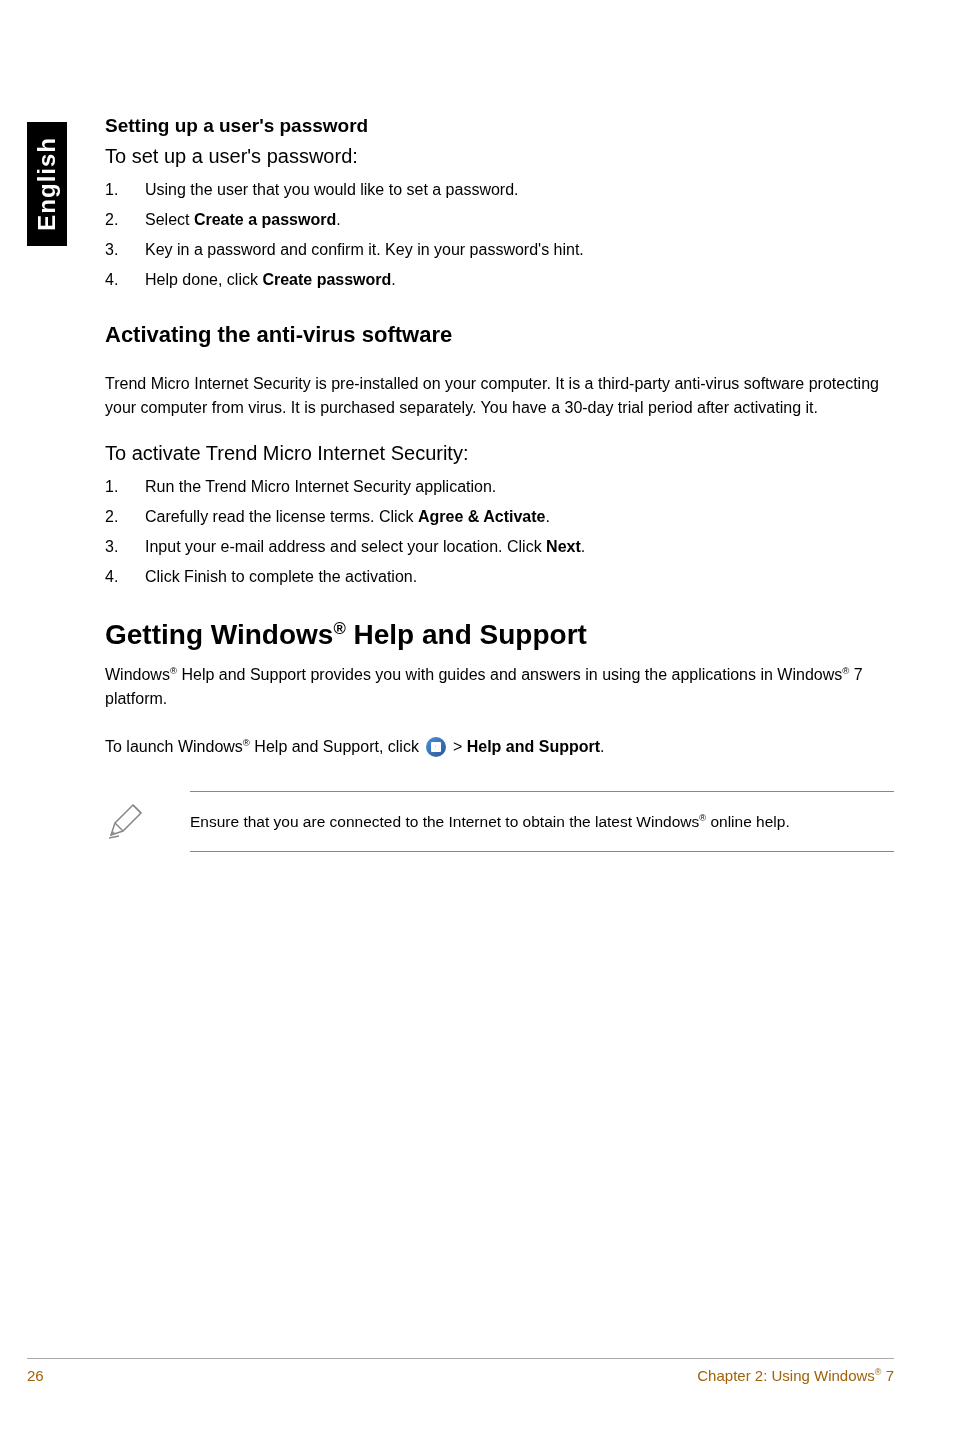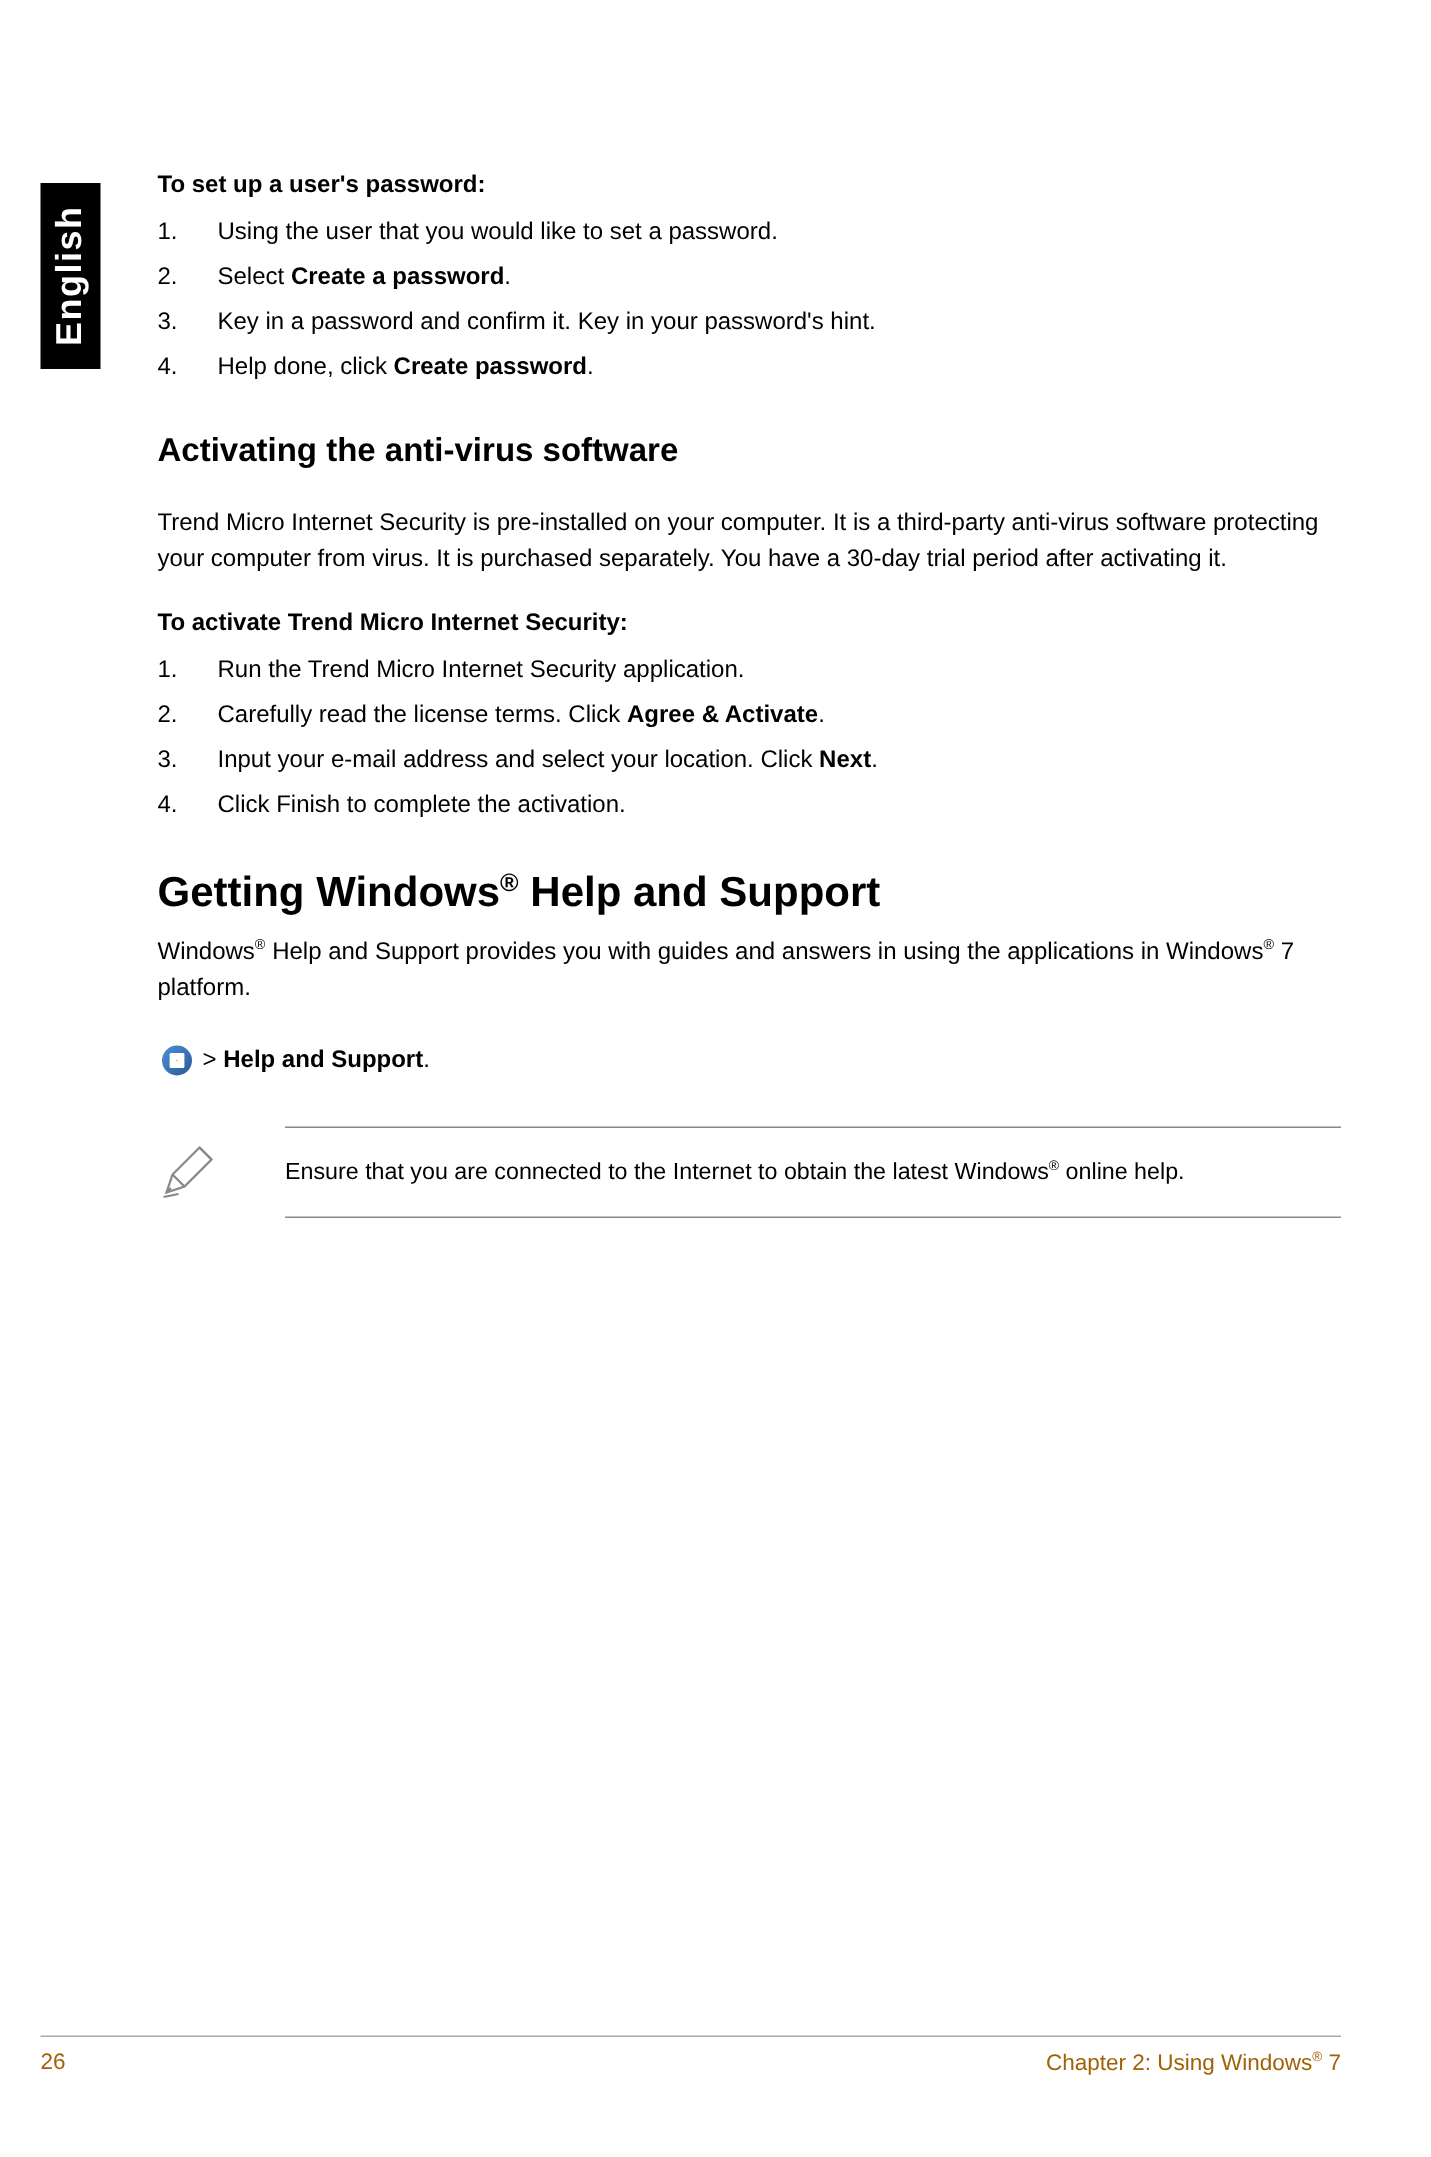--- a/index.html
+++ b/index.html
@@ -37,22 +37,22 @@
     }
     .content {
       padding: 115px 60px 0 105px;
     }
     .h3 {
       font-size: 19px;
       font-weight: bold;
       margin-bottom: 8px;
     }
     .bold-para {
-      font-size: 16px;
-      font-weight: bold;
+      font-size: 20px;
+      font-weight: normal;
       margin-bottom: 10px;
     }
     .ol {
       list-style: none;
       margin-bottom: 30px;
     }
     .ol li {
       display: flex;
       font-size: 16px;
       line-height: 1.5;
@@ -155,20 +155,21 @@
   </style>
 </head>
 <body>
 
 <div class="side-tab">
   <span class="side-tab-text">English</span>
 </div>
 
 <div class="content">
 
+  <div class="h3">Setting up a user's password</div>
   <div class="bold-para">To set up a user's password:</div>
   <ul class="ol">
     <li>
       <span class="num">1.</span>
       <span class="text"><span>Using the user that you would like to set a password.</span></span>
     </li>
     <li>
       <span class="num">2.</span>
       <span class="text"><span>Select </span><b>Create a password</b><span>.</span></span>
     </li>
@@ -205,20 +206,23 @@
   </ul>
 
   <div class="h1">
     <span>Getting Windows</span><span class="sup">®</span><span> Help and Support</span>
   </div>
   <div class="para">
     <span>Windows</span><span class="sup">®</span><span> Help and Support provides you with guides and answers in using the applications in Windows</span><span class="sup">®</span><span> 7 platform.</span>
   </div>
 
   <div class="launch-line">
+    <span>
+      <span>To launch Windows</span><span class="sup">®</span><span> Help and Support, click </span>
+    </span>
     <span class="win-icon"></span>
     <span>
       <span> &gt; </span><b>Help and Support</b><span>.</span>
     </span>
   </div>
 
   <div class="note-block">
     <div class="pencil-icon">
       <svg viewBox="0 0 40 40" width="40" height="40">
         <path d="M 6 34 L 10 22 L 28 4 L 36 12 L 18 30 L 6 34 Z" fill="none" stroke="#888" stroke-width="1.5"></path>

